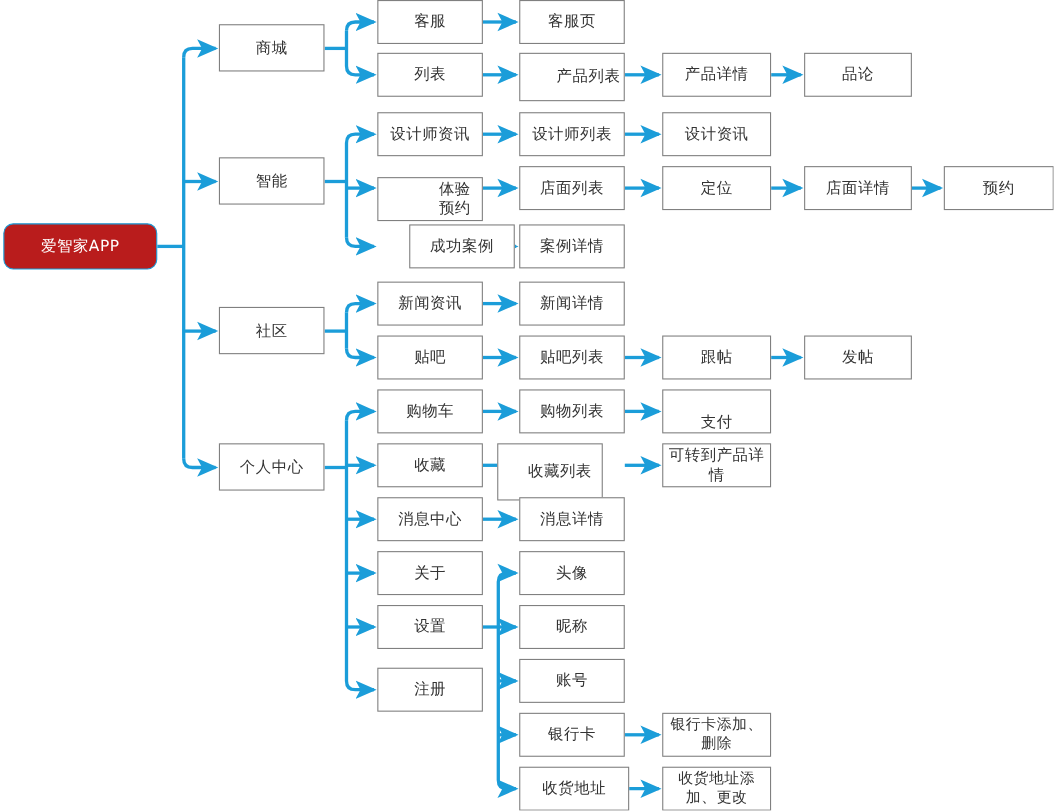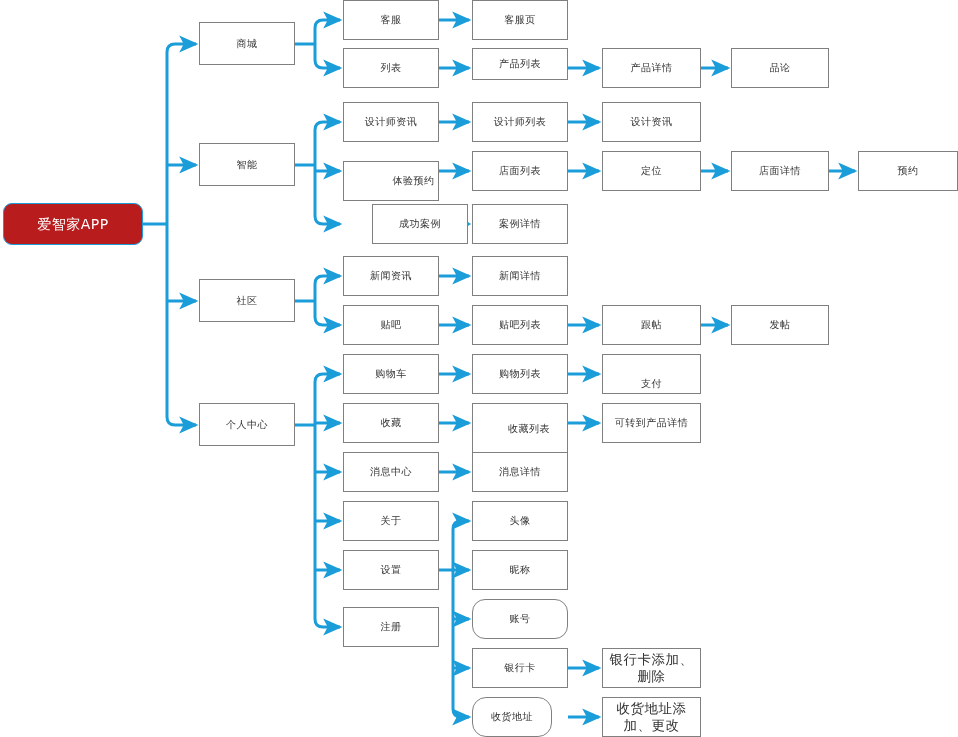--- a/index.html
+++ b/index.html
@@ -29,21 +29,21 @@
   .node {
     position: absolute;
     box-sizing: border-box;
     display: flex;
     align-items: center;
     justify-content: center;
     text-align: center;
     background: #ffffff;
     border: 1px solid #808080;
     color: #333333;
-    font-size: 10px;
+    font-size: 14px;
     line-height: 18px;
     letter-spacing: 0.5px;
     z-index: 2;
     padding: 0 3px;
   }
   .node.root {
     background: #b91c1c;
     border: 1px solid #1b9dd9;
     border-radius: 9px;
     color: #ffffff;
@@ -220,60 +220,60 @@
       </div>
       <div class="node" style="left: 343px; top: 550px; width: 96px; height: 40px;">
         <span>设置</span>
       </div>
       <div class="node" style="left: 343px; top: 607px; width: 96px; height: 40px;">
         <span>注册</span>
       </div>
       <div class="node" style="left: 472px; top: 0px; width: 96px; height: 40px;">
         <span>客服页</span>
       </div>
-      <div class="node" style="left: 472px; top: 48px; width: 96px; height: 32px;">
+      <div class="node" style="left: 472px; top: 48px; width: 96px; height: 44px; justify-content: flex-end;">
         <span>产品列表</span>
       </div>
       <div class="node" style="left: 472px; top: 102px; width: 96px; height: 40px;">
         <span>设计师列表</span>
       </div>
       <div class="node" style="left: 472px; top: 151px; width: 96px; height: 40px;">
         <span>店面列表</span>
       </div>
       <div class="node" style="left: 472px; top: 204px; width: 96px; height: 40px;">
         <span>案例详情</span>
       </div>
       <div class="node" style="left: 472px; top: 256px; width: 96px; height: 40px;">
         <span>新闻详情</span>
       </div>
       <div class="node" style="left: 472px; top: 305px; width: 96px; height: 40px;">
         <span>贴吧列表</span>
       </div>
       <div class="node" style="left: 472px; top: 354px; width: 96px; height: 40px;">
         <span>购物列表</span>
       </div>
-      <div class="node" style="left: 472px; top: 403px; width: 96px; height: 52px; padding-left: 21px;">
+      <div class="node" style="left: 452px; top: 403px; width: 96px; height: 52px; padding-left: 21px;">
         <span>收藏列表</span>
       </div>
       <div class="node" style="left: 472px; top: 452px; width: 96px; height: 40px;">
         <span>消息详情</span>
       </div>
       <div class="node" style="left: 472px; top: 501px; width: 96px; height: 40px;">
         <span>头像</span>
       </div>
       <div class="node" style="left: 472px; top: 550px; width: 96px; height: 40px;">
         <span>昵称</span>
       </div>
-      <div class="node" style="left: 472px; top: 599px; width: 96px; height: 40px; border-radius: 13px;">
+      <div class="node" style="left: 472px; top: 599px; width: 96px; height: 40px;">
         <span>账号</span>
       </div>
       <div class="node" style="left: 472px; top: 648px; width: 96px; height: 40px;">
         <span>银行卡</span>
       </div>
-      <div class="node" style="left: 472px; top: 697px; width: 80px; height: 40px; border-radius: 14px;">
+      <div class="node" style="left: 472px; top: 697px; width: 100px; height: 40px;">
         <span>收货地址</span>
       </div>
       <div class="node" style="left: 602px; top: 48px; width: 99px; height: 40px;">
         <span>产品详情</span>
       </div>
       <div class="node" style="left: 602px; top: 102px; width: 99px; height: 40px;">
         <span>设计资讯</span>
       </div>
       <div class="node" style="left: 602px; top: 151px; width: 99px; height: 40px;">
         <span>定位</span>

